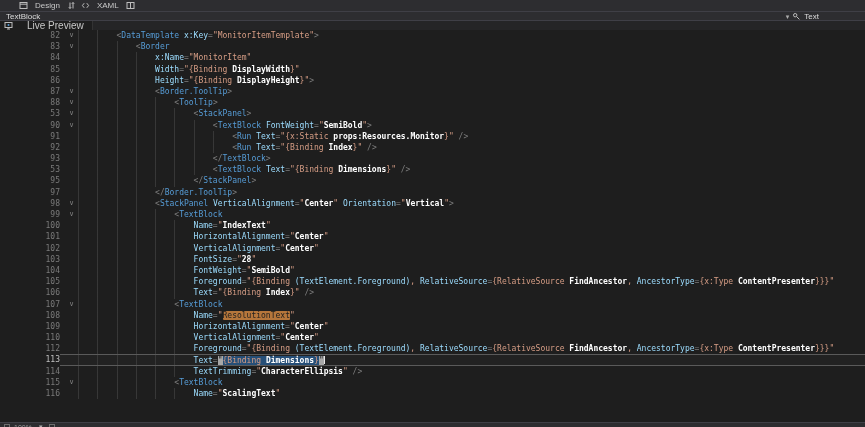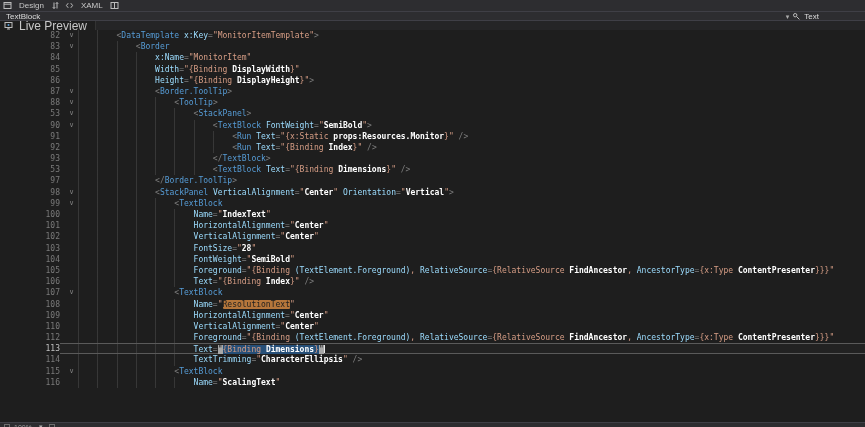--- a/index.html
+++ b/index.html
@@ -1,35 +1,35 @@
 <!DOCTYPE html>
 <html><head>
 <meta charset="utf-8">
 <style>
   *{margin:0;padding:0;box-sizing:border-box}
   html,body{width:865px;height:427px;background:#1E1E1E;overflow:hidden;
     font-family:"Liberation Sans",sans-serif}
 
   
   .topbar{height:11px;background:#2D2D30;display:flex;align-items:center;gap:5px;
-    padding-left:3px;font-size:8px;color:#C8C8C8}
+    padding-left:19px;font-size:8px;color:#C8C8C8}
   .tablabel{padding:0 2px;cursor:default}
   .icon{display:inline-flex;align-items:center}
   .icon svg{display:block}
 
   .navbar{height:10px;background:#2D2D30;border-top:1px solid #3F3F46;
     border-bottom:1px solid #3F3F46;display:flex;align-items:center;
     font-size:8px;color:#DCDCDC;padding-left:6px}
   .spacer{flex:1}
   .chev{color:#ABABAB;font-size:7px;line-height:1;padding:0 3px}
   .navprop{margin:0 46px 0 3px}
 
   .previewbar{height:9px;background:#252526;display:flex;align-items:stretch}
-  .pv-tab{display:flex;align-items:center;gap:6px;background:#1E1E1E;
-    padding:0 8px 0 4px;font-size:12px;color:#C8C8C8;border-right:1px solid #333}
+  .pv-tab{display:flex;align-items:center;gap:14px;background:#1E1E1E;
+    padding:0 8px 0 4px;font-size:10px;color:#C8C8C8;border-right:1px solid #333}
 
   
   .editor{height:392px;font-family:"DejaVu Sans Mono",monospace;font-size:8px;color:#D4D4D4}
   .row{display:flex;height:11.2px;line-height:11.2px}
   .ln{width:60px;text-align:right;color:#7A7A7A;flex:none}
   .body{flex:1;display:flex;min-width:0;height:100%}
   .fold{width:18px;flex:none;text-align:right;padding-right:4px;color:#808080;
     font-size:7px;line-height:11.2px;font-family:"DejaVu Sans",sans-serif}
   .code{flex:1;white-space:pre;position:relative;min-width:0}
   .guides{position:absolute;left:0;top:0;bottom:0;pointer-events:none;opacity:.9;
@@ -197,20 +197,27 @@
       </span>
     </div>
     <div class="row">
       <span class="ln">53</span>
       <span class="body">
         <span class="fold"></span>
         <span class="code"><span class="guides" style="width: 25ch;"></span>                            <span class="t-d">&lt;</span><span class="t-el">TextBlock</span><span class="t-txt"> </span><span class="t-attr">Text</span><span class="t-d">=</span><span class="t-s">"{Binding </span><span class="t-v">Dimensions</span><span class="t-s">}"</span><span class="t-txt"> </span><span class="t-d">/&gt;</span></span>
       </span>
     </div>
     <div class="row">
+      <span class="ln">95</span>
+      <span class="body">
+        <span class="fold"></span>
+        <span class="code"><span class="guides" style="width: 21ch;"></span>                        <span class="t-d">&lt;/</span><span class="t-el">StackPanel</span><span class="t-d">&gt;</span></span>
+      </span>
+    </div>
+    <div class="row">
       <span class="ln">97</span>
       <span class="body">
         <span class="fold"></span>
         <span class="code"><span class="guides" style="width: 13ch;"></span>                <span class="t-d">&lt;/</span><span class="t-el">Border.ToolTip</span><span class="t-d">&gt;</span></span>
       </span>
     </div>
     <div class="row">
       <span class="ln">98</span>
       <span class="body">
         <span class="fold">∨</span>

